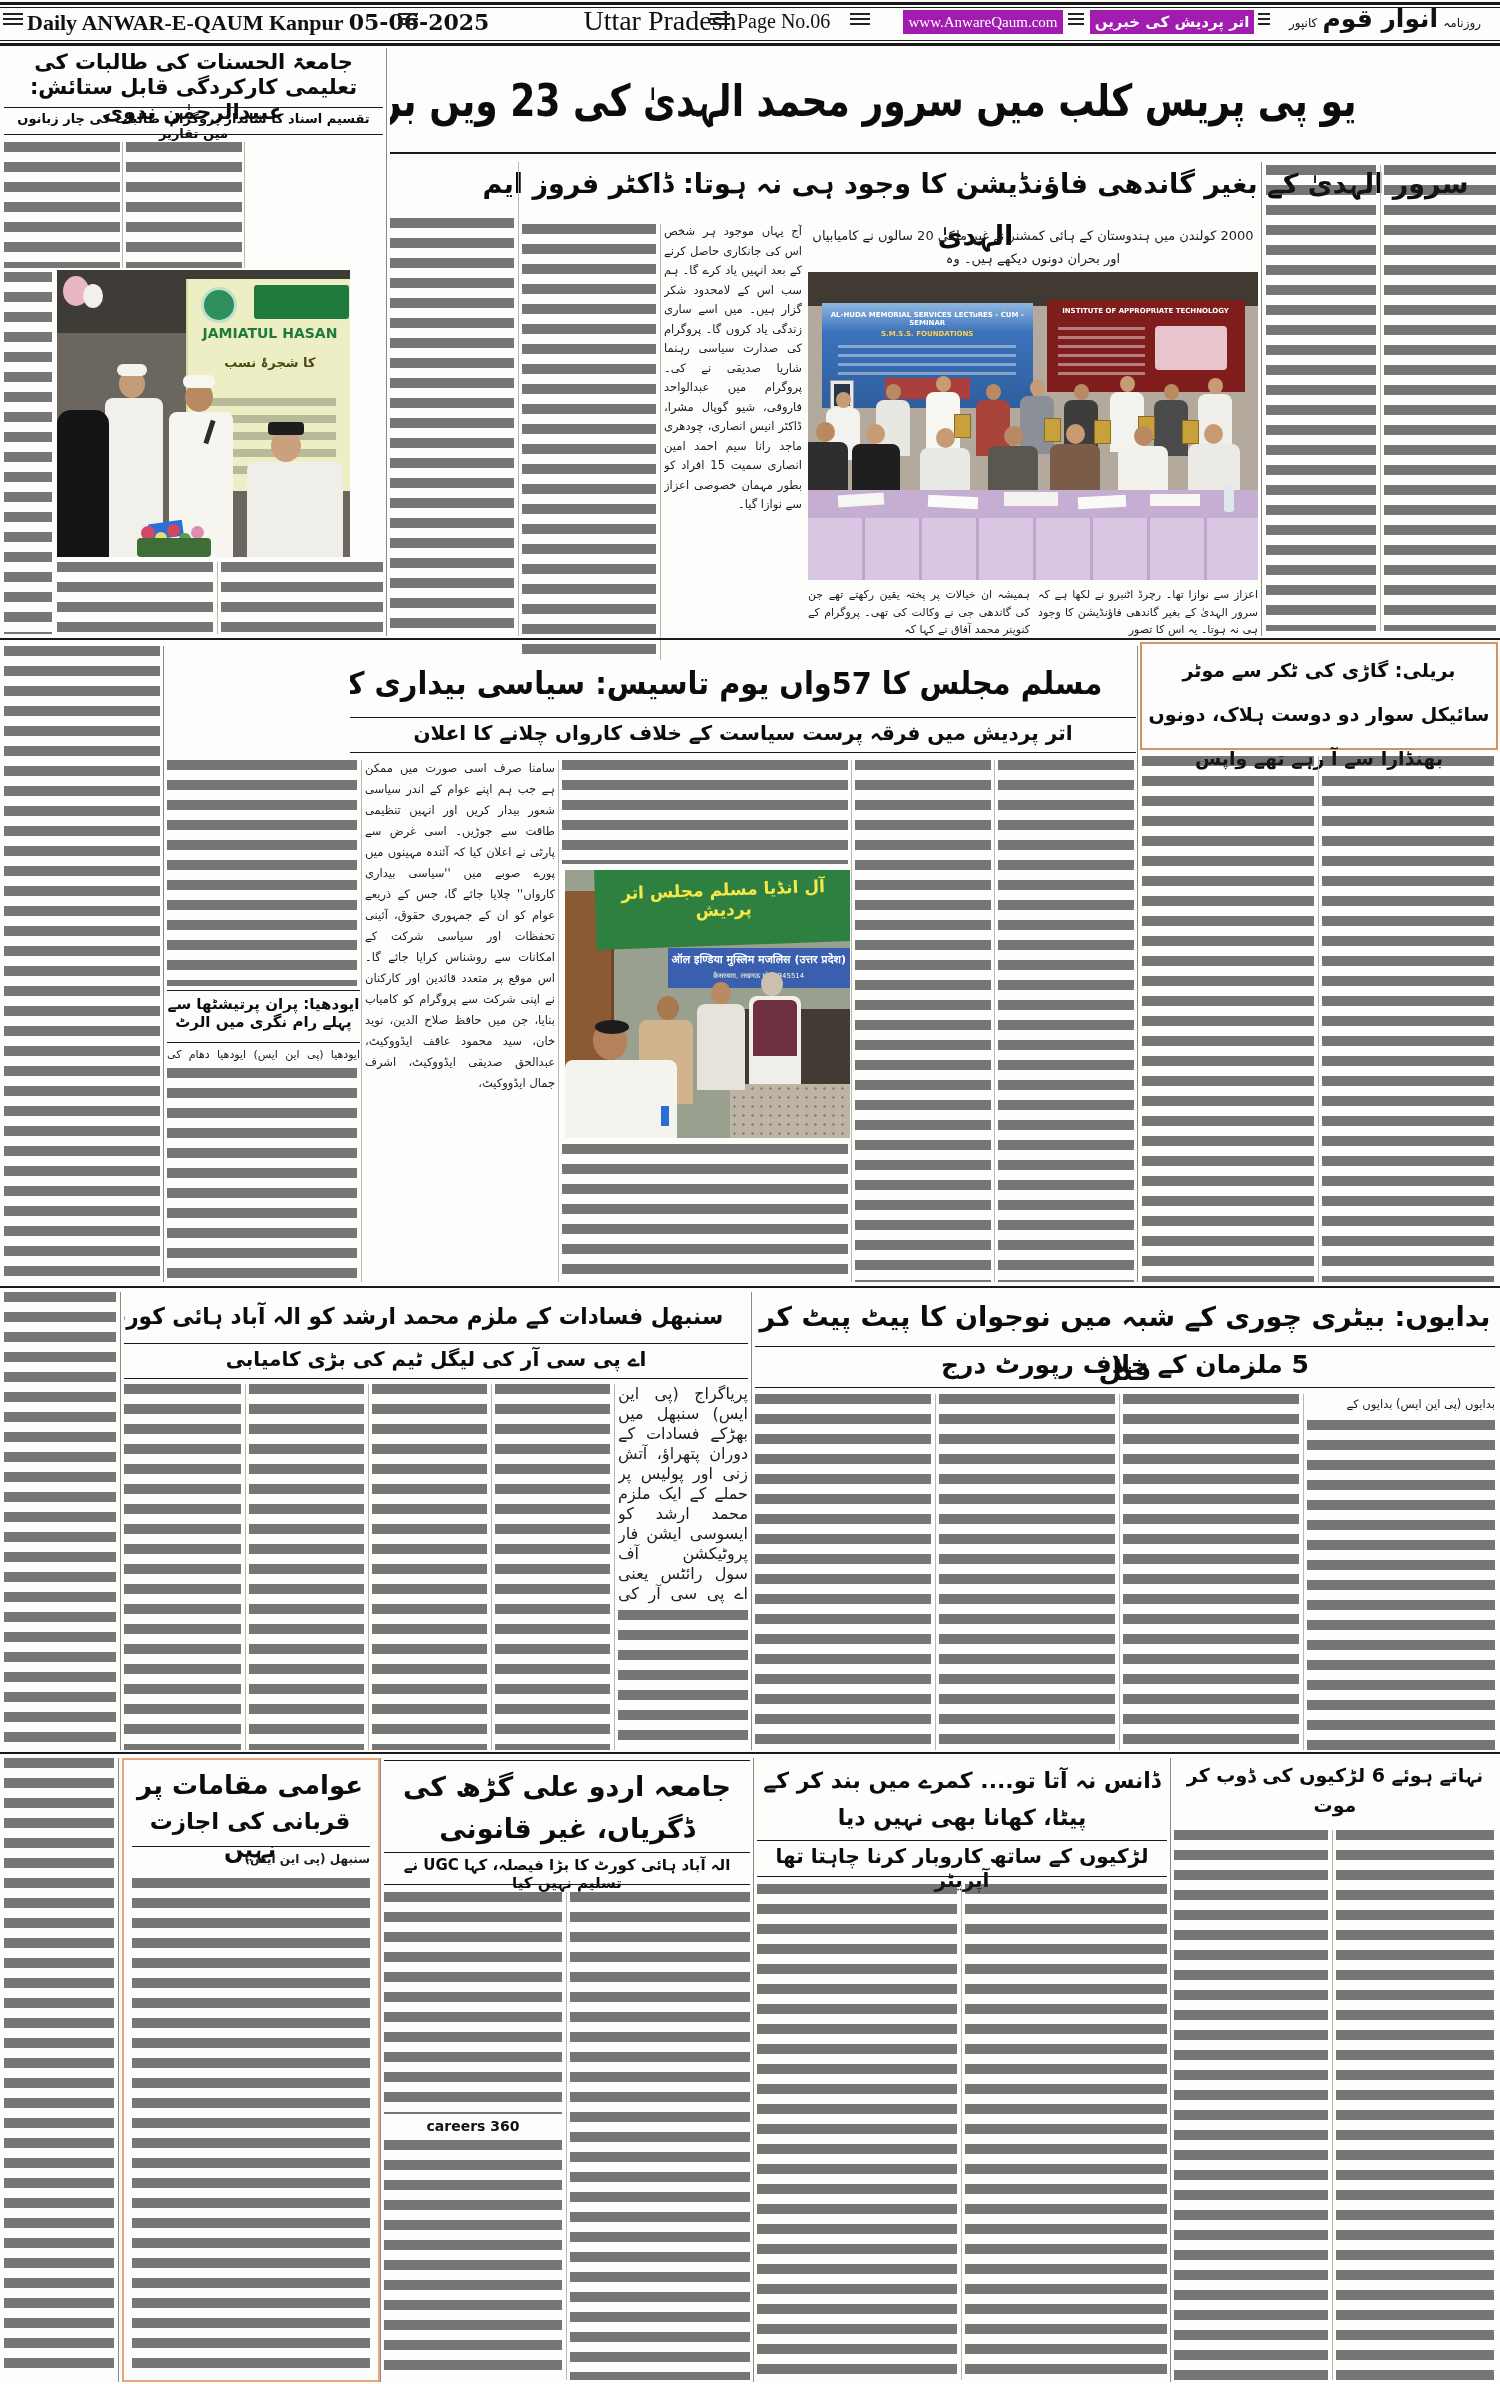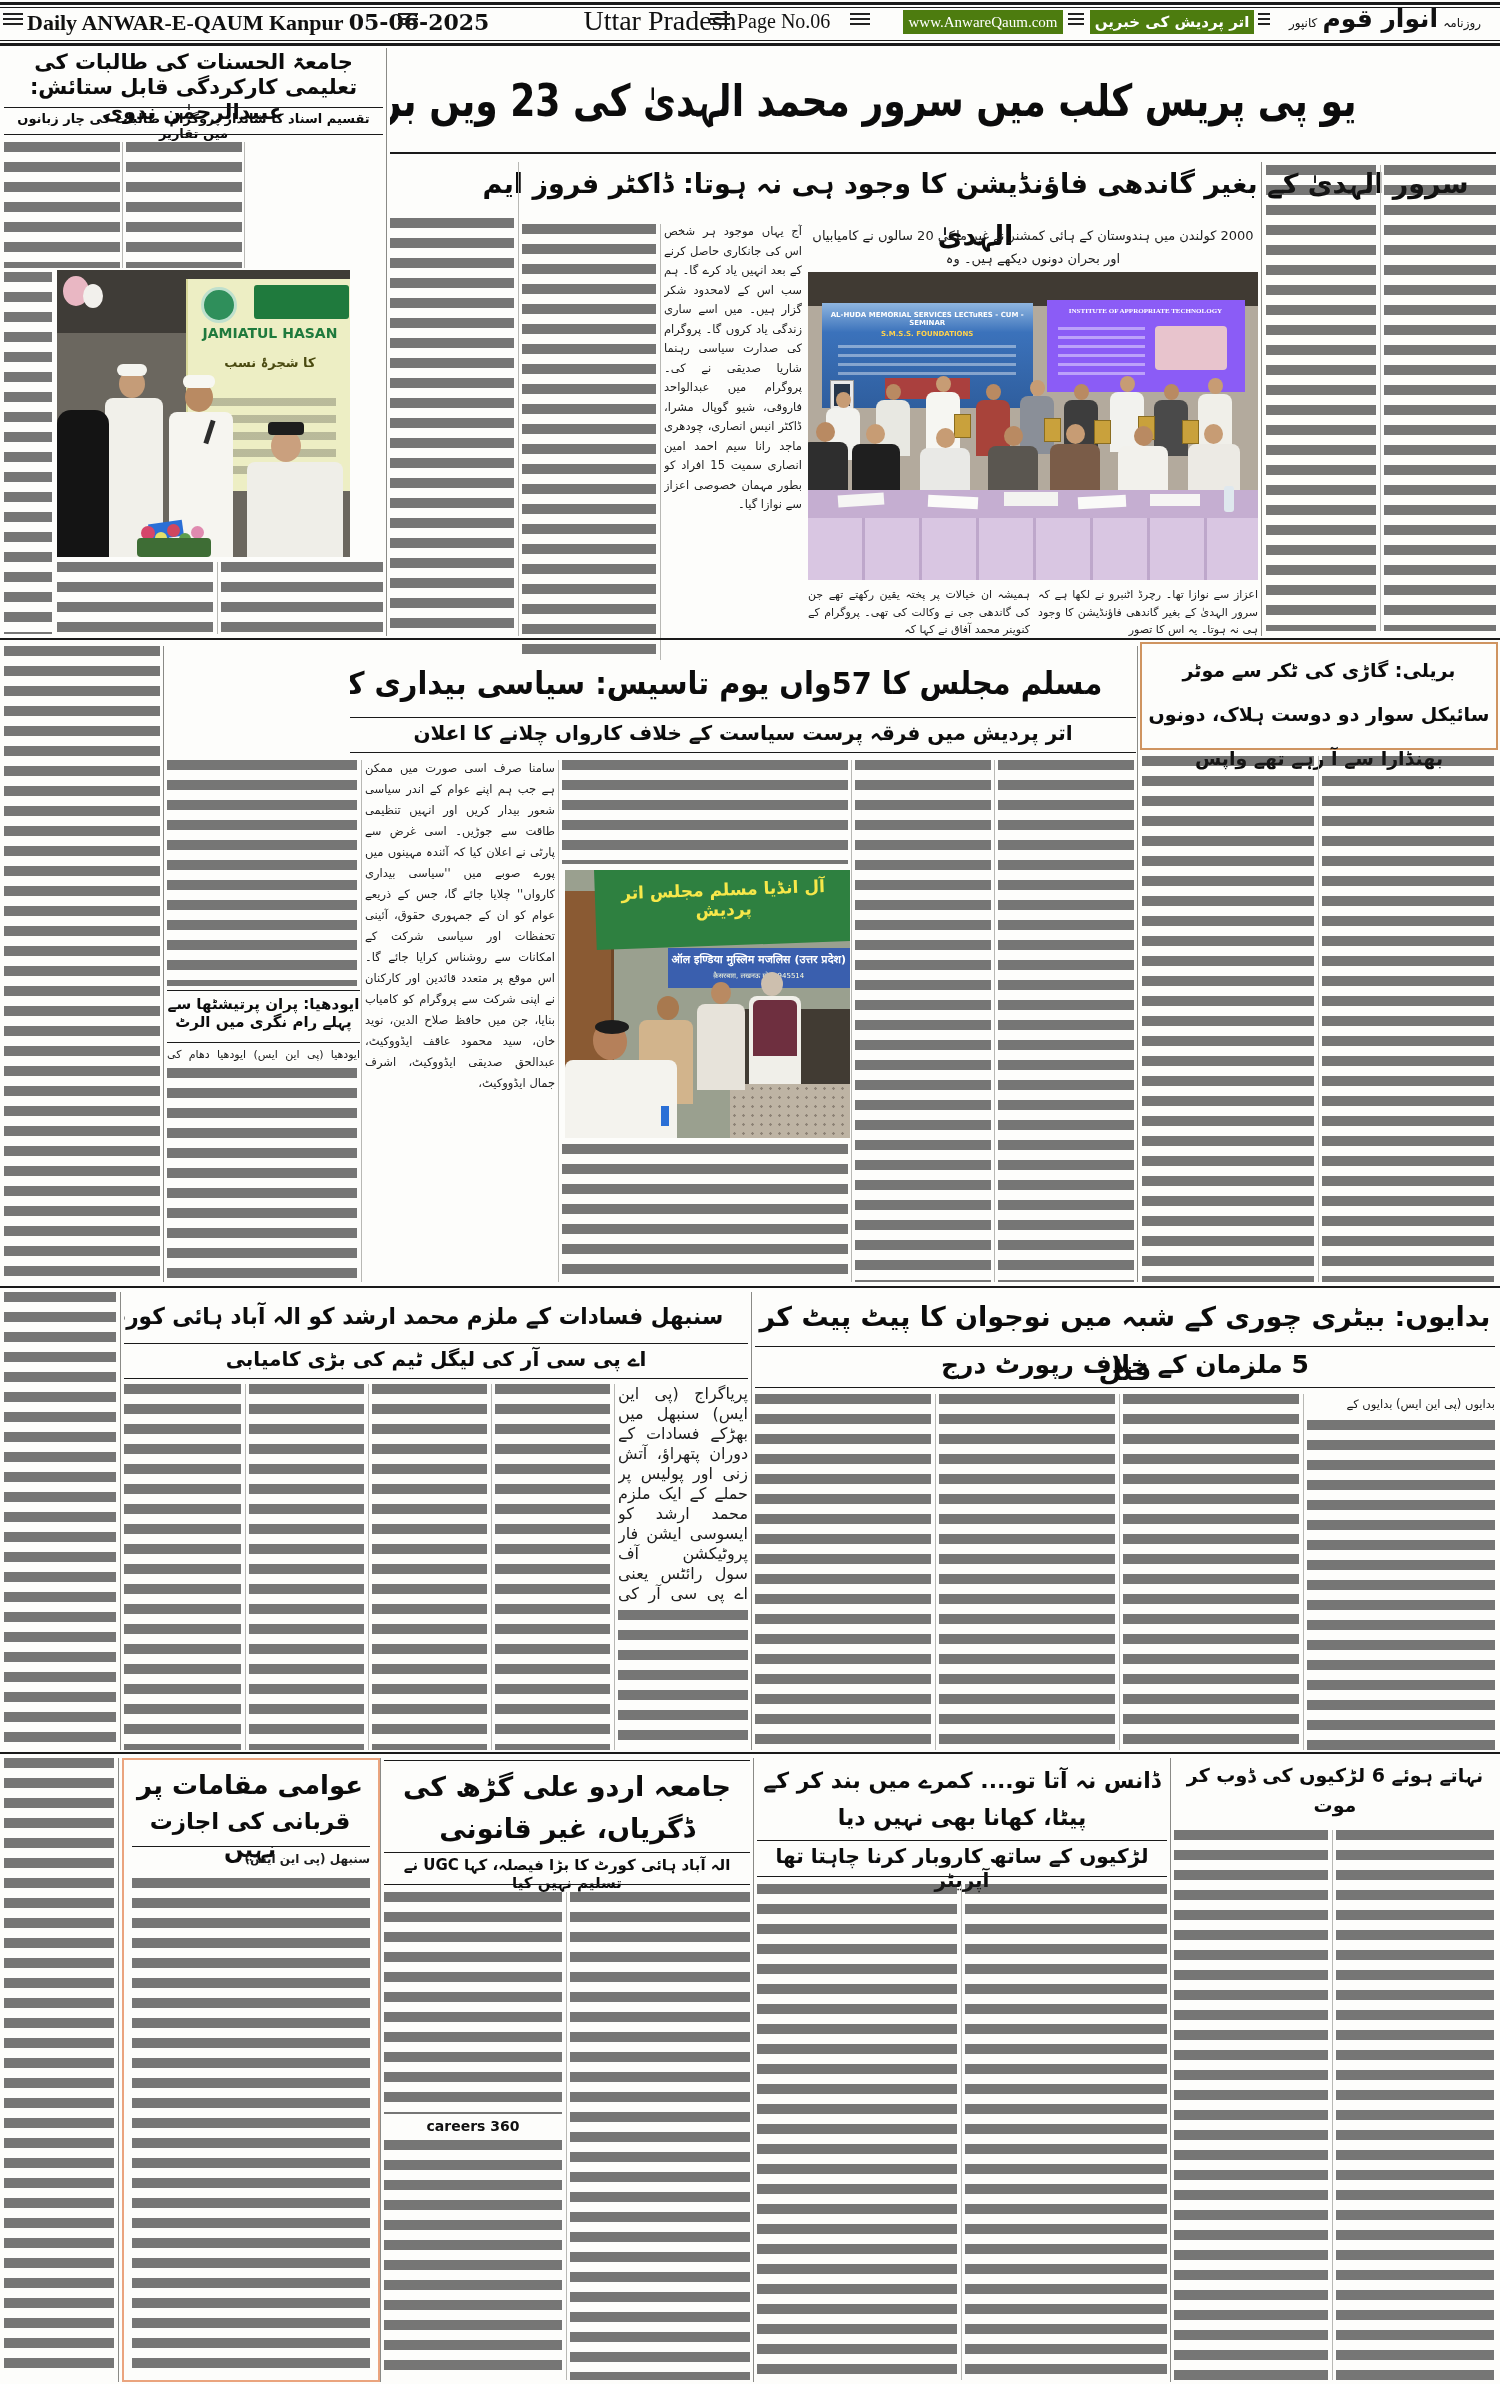--- a/index.html
+++ b/index.html
@@ -3,21 +3,21 @@
 <meta charset="utf-8">
 <style>
   html,body{margin:0;padding:0;background:#e8e8e4;}
   #page{position:relative;width:1500px;height:2384px;background:#fdfdfb;margin:0 auto;
         font-family:"DejaVu Sans",sans-serif;color:#111;overflow:hidden;}
   .abs{position:absolute;}
   .hr{position:absolute;background:#1a1a1a;}
   .vr{position:absolute;width:1px;background:#b8b8b4;}
   .deco{position:absolute;height:15px;width:20px;background:repeating-linear-gradient(180deg,#222 0 2px,transparent 2px 5px);}
   .serif{font-family:"Liberation Serif",serif;}
-  .mbox{position:absolute;background:#4d7c0f;color:#fff;display:flex;align-items:center;justify-content:center;}
+  .mbox{position:absolute;background:#a21caf;color:#fff;display:flex;align-items:center;justify-content:center;}
   .ur{direction:rtl;unicode-bidi:embed;}
   .h-ur{position:absolute;direction:rtl;font-weight:bold;color:#0c0c0c;text-align:center;line-height:1.2;}
   .sub-ur{position:absolute;direction:rtl;font-weight:bold;color:#0c0c0c;text-align:center;}
   .body-ur{position:absolute;direction:rtl;text-align:justify;color:#1c1c1c;overflow:hidden;}
   
   .tx{position:absolute;background-image:repeating-linear-gradient(180deg,rgba(28,28,28,.60) 0px,rgba(28,28,28,.60) 10px,transparent 10px,transparent 20px);}
   .tx-s{position:absolute;background-image:repeating-linear-gradient(180deg,rgba(28,28,28,.55) 0px,rgba(28,28,28,.55) 8px,transparent 8px,transparent 17px);}
   .ph{position:absolute;overflow:hidden;background:#8a867c;}
   .pp-h{position:absolute;border-radius:50%;}
   .pp-b{position:absolute;border-radius:8px 8px 0 0;}
@@ -133,21 +133,21 @@
 
     <div class="abs" style="left:3%;top:10%;width:47%;height:34%;background:linear-gradient(180deg,#8fb6e0 0%,#3b72bb 28%,#2f5e9e 100%);">
       <div class="abs" style="left:2%;top:8%;width:96%;text-align:center;color:#fff;font-size:7px;font-weight:bold;">AL-HUDA MEMORIAL SERVICES LECTuRES - CUM - SEMINAR</div>
       <div class="abs" style="left:2%;top:26%;width:96%;text-align:center;color:#ffd24d;font-size:7px;font-weight:bold;">S.M.S.S. FOUNDATIONS</div>
       <div class="tx-s" style="left:8%;top:40%;width:84%;height:34%;opacity:.5;background-image:repeating-linear-gradient(180deg,rgba(255,255,255,.8) 0 3px,transparent 3px 9px);"></div>
       <div class="abs" style="left:4%;top:74%;width:22px;height:30px;background:#e9e9e9;border:1px solid #999;"></div>
       <div class="abs" style="left:6%;top:78%;width:16px;height:22px;background:#27364a;"></div>
       <div class="abs" style="left:30%;top:72%;width:40%;height:20%;background:#c0392b;opacity:.85;"></div>
     </div>
 
-    <div class="abs" style="left:53%;top:9%;width:44%;height:30%;background:#8b5cf6;font-family:Liberation Serif, serif;">
+    <div class="abs" style="left:53%;top:9%;width:44%;height:30%;background:#7f1d1d;">
       <div class="abs" style="left:2%;top:8%;width:96%;text-align:center;color:#fff;font-size:7px;font-weight:bold;">INSTITUTE OF APPROPRIATE TECHNOLOGY</div>
       <div class="abs" style="left:55%;top:28%;width:36%;height:48%;background:#e8c4cd;border-radius:4px;"></div>
       <div class="tx-s" style="left:6%;top:30%;width:44%;height:56%;opacity:.5;background-image:repeating-linear-gradient(180deg,rgba(255,255,255,.85) 0 3px,transparent 3px 9px);"></div>
     </div>
 
     <div class="pp-h" style="left:28px;top:120px;width:15px;height:16px;background:#c79c74;"></div>
       <div class="pp-b" style="left:18px;top:136px;width:34px;height:52px;background:#f2f2ee;"></div>
     <div class="pp-h" style="left:78px;top:112px;width:15px;height:16px;background:#b98a62;"></div>
       <div class="pp-b" style="left:68px;top:128px;width:34px;height:56px;background:#e8e8e2;"></div>
     <div class="pp-h" style="left:128px;top:104px;width:15px;height:16px;background:#c79c74;"></div>

